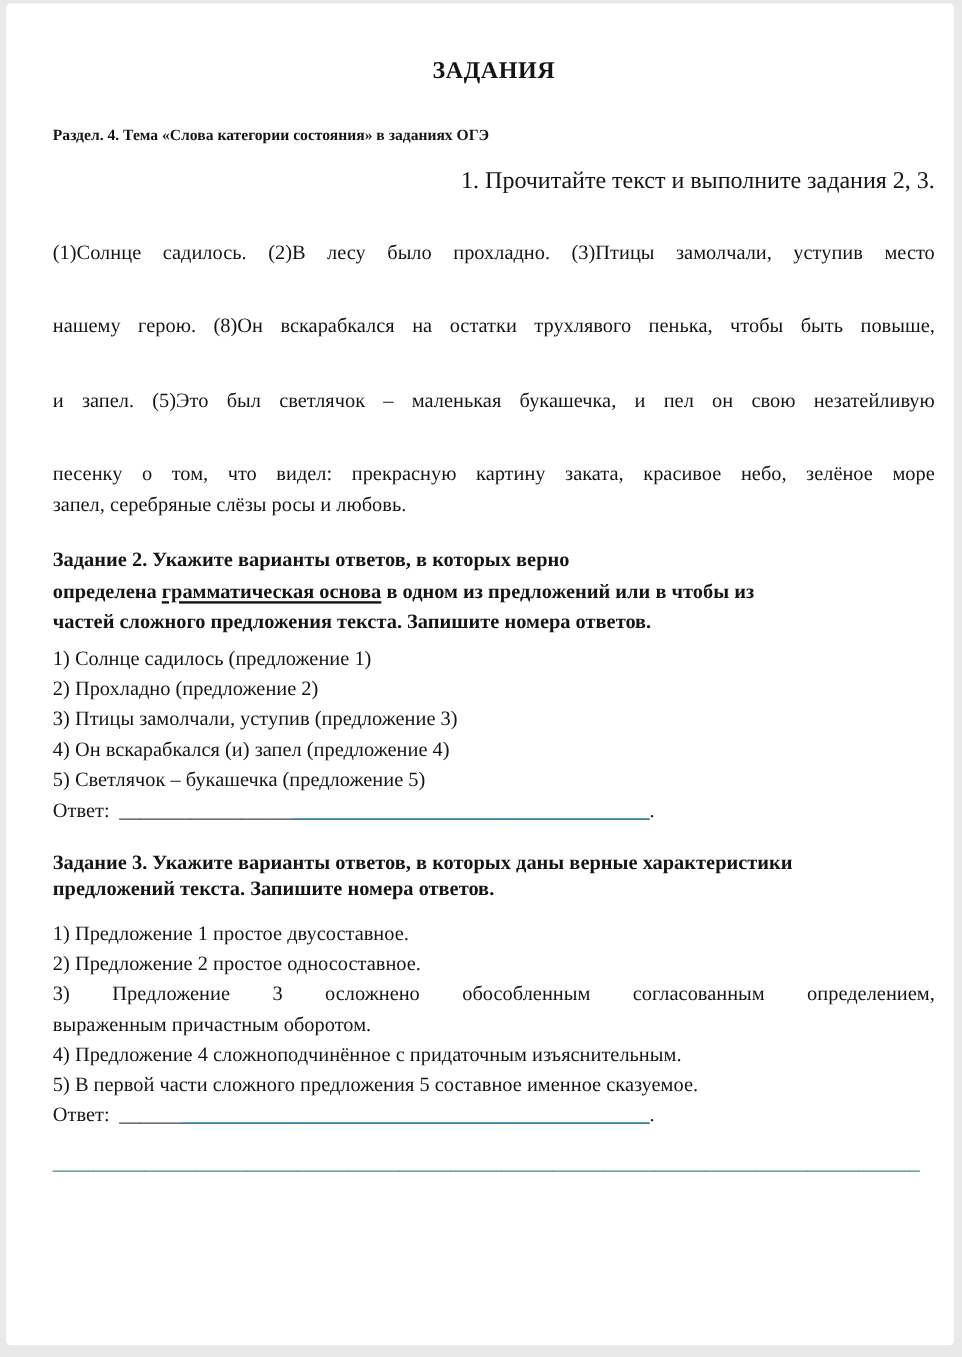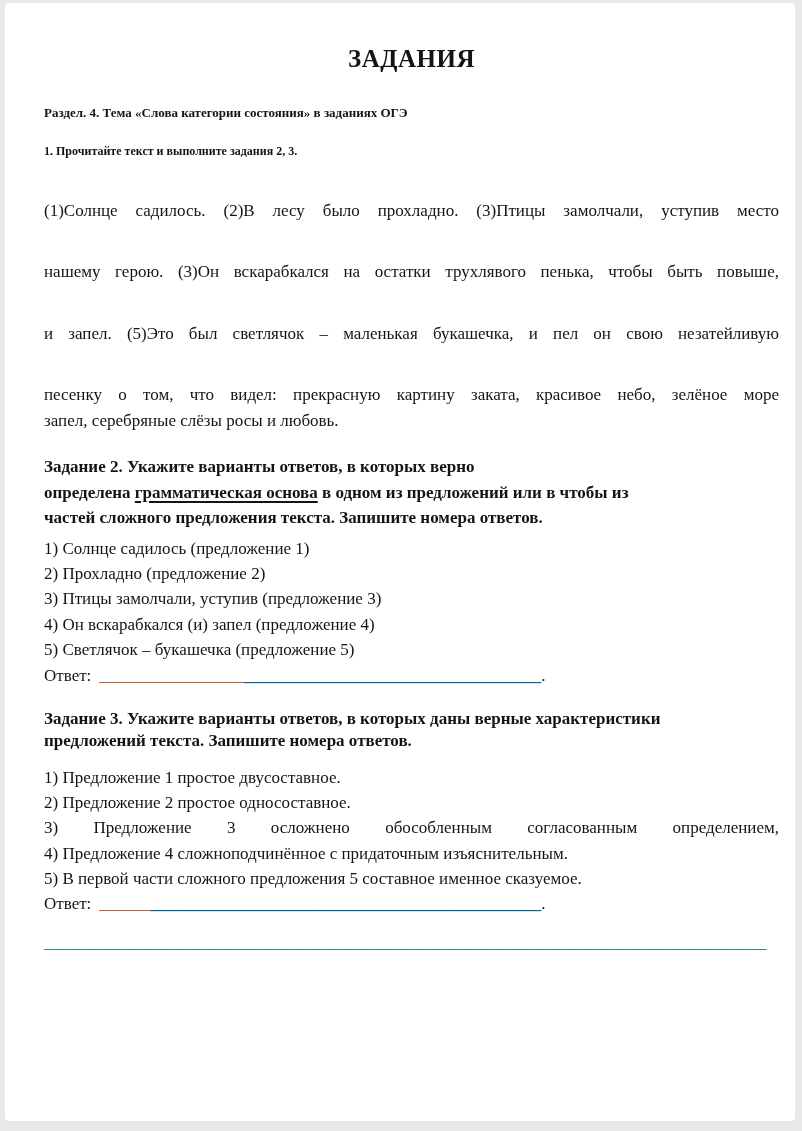--- a/index.html
+++ b/index.html
@@ -17,37 +17,37 @@
     position: absolute;
     top: 3px; left: 5px; right: 7px; bottom: 10px;
     background: #ffffff;
     border-radius: 4px;
   }
   .content {
     padding: 44px 16px 0 39px;
     font-size: 17px;
   }
   .doc-title {
-    font-size: 25px;
+    font-size: 20px;
     font-weight: bold;
     text-align: center;
     margin: 0;
     line-height: 24px;
     letter-spacing: 0.5px;
   }
   .section-heading {
     font-size: 13px;
     font-weight: bold;
     margin: 31px 0 0 0;
     line-height: 22px;
   }
   .instruction-heading {
-    font-size: 12px;
-    font-weight: bold;
-    text-align: left;
+    font-size: 20px;
+    font-weight: normal;
+    text-align: right;
     margin: 16px 0 0 0;
     line-height: 22px;
   }
   .passage {
     margin: 26px 0 0 0;
     line-height: 25.4px;
   }
   .jline {
     display: block;
     text-align: justify;
@@ -73,21 +73,21 @@
   .options { margin-top: 5px; line-height: 25.4px; }
   .options.t3 { margin-top: 13px; line-height: 25.2px; }
   .opt { display: block; }
   .stretch {
     display: block;
     text-align: justify;
     text-align-last: justify;
   }
   .answer-row { line-height: 25.4px; white-space: nowrap; }
   .answer-label { margin-right: 8px; }
-  .blank { letter-spacing: 0; color: #c2410c; }
+  .blank { letter-spacing: 0; color: #0f172a; }
   .blank.thick { font-weight: bold; color: #0369a1; }
   .footer-line {
     margin-top: 14px;
     line-height: 25px;
     color: #0f766e;
     white-space: nowrap;
   }
 </style>
 </head>
 <body>
@@ -96,21 +96,21 @@
   <div class="content">
 
     <h1 class="doc-title">ЗАДАНИЯ</h1>
 
     <h2 class="section-heading">Раздел. 4. Тема «Слова категории состояния» в заданиях ОГЭ</h2>
 
     <h3 class="instruction-heading">1. Прочитайте текст и выполните задания 2, 3.</h3>
 
     <p class="passage">
       <span class="jline">(1)Солнце садилось. (2)В лесу было прохладно. (3)Птицы замолчали, уступив место</span>
-      <span class="jline">нашему герою. (3)Он вскарабкался на остатки трухлявого пенька, чтобы быть повыше,</span>
+      <span class="jline">нашему герою. (8)Он вскарабкался на остатки трухлявого пенька, чтобы быть повыше,</span>
       <span class="jline">и запел. (5)Это был светлячок – маленькая букашечка, и пел он свою незатейливую</span>
       <span class="jline">песенку о том, что видел: прекрасную картину заката, красивое небо, зелёное море</span>
       <span class="pline">запел, серебряные слёзы росы и любовь.</span>
     </p>
 
     <div class="task-heading">
       <span class="hline">Задание 2. Укажите варианты ответов, в которых верно</span>
       <span class="hline"><span>определена </span><span class="underl">грамматическая основа</span><span> в одном из предложений или в чтобы из</span></span>
       <span class="hline">частей сложного предложения текста. Запишите номера ответов.</span>
     </div>
@@ -130,20 +130,21 @@
     <div class="task-heading compact">
       <span class="hline">Задание 3. Укажите варианты ответов, в которых даны верные характеристики</span>
       <span class="hline">предложений текста. Запишите номера ответов.</span>
     </div>
 
     <div class="options t3">
       <span class="opt">1) Предложение 1 простое двусоставное.</span>
       <span class="opt">2) Предложение 2 простое односоставное.</span>
       <span class="opt">
           <span class="stretch">3) Предложение 3 осложнено обособленным согласованным определением,</span>
+          <span class="pline">выраженным причастным оборотом.</span>
         </span>
       <span class="opt">4) Предложение 4 сложноподчинённое с придаточным изъяснительным.</span>
       <span class="opt">5) В первой части сложного предложения 5 составное именное сказуемое.</span>
     </div>
 
     <div class="answer-row">
       <span class="answer-label">Ответ:</span><span class="blank">______</span><span class="blank thick">______________________________________________</span><span>.</span>
     </div>
 
     <div class="footer-line">_____________________________________________________________________________________</div>

